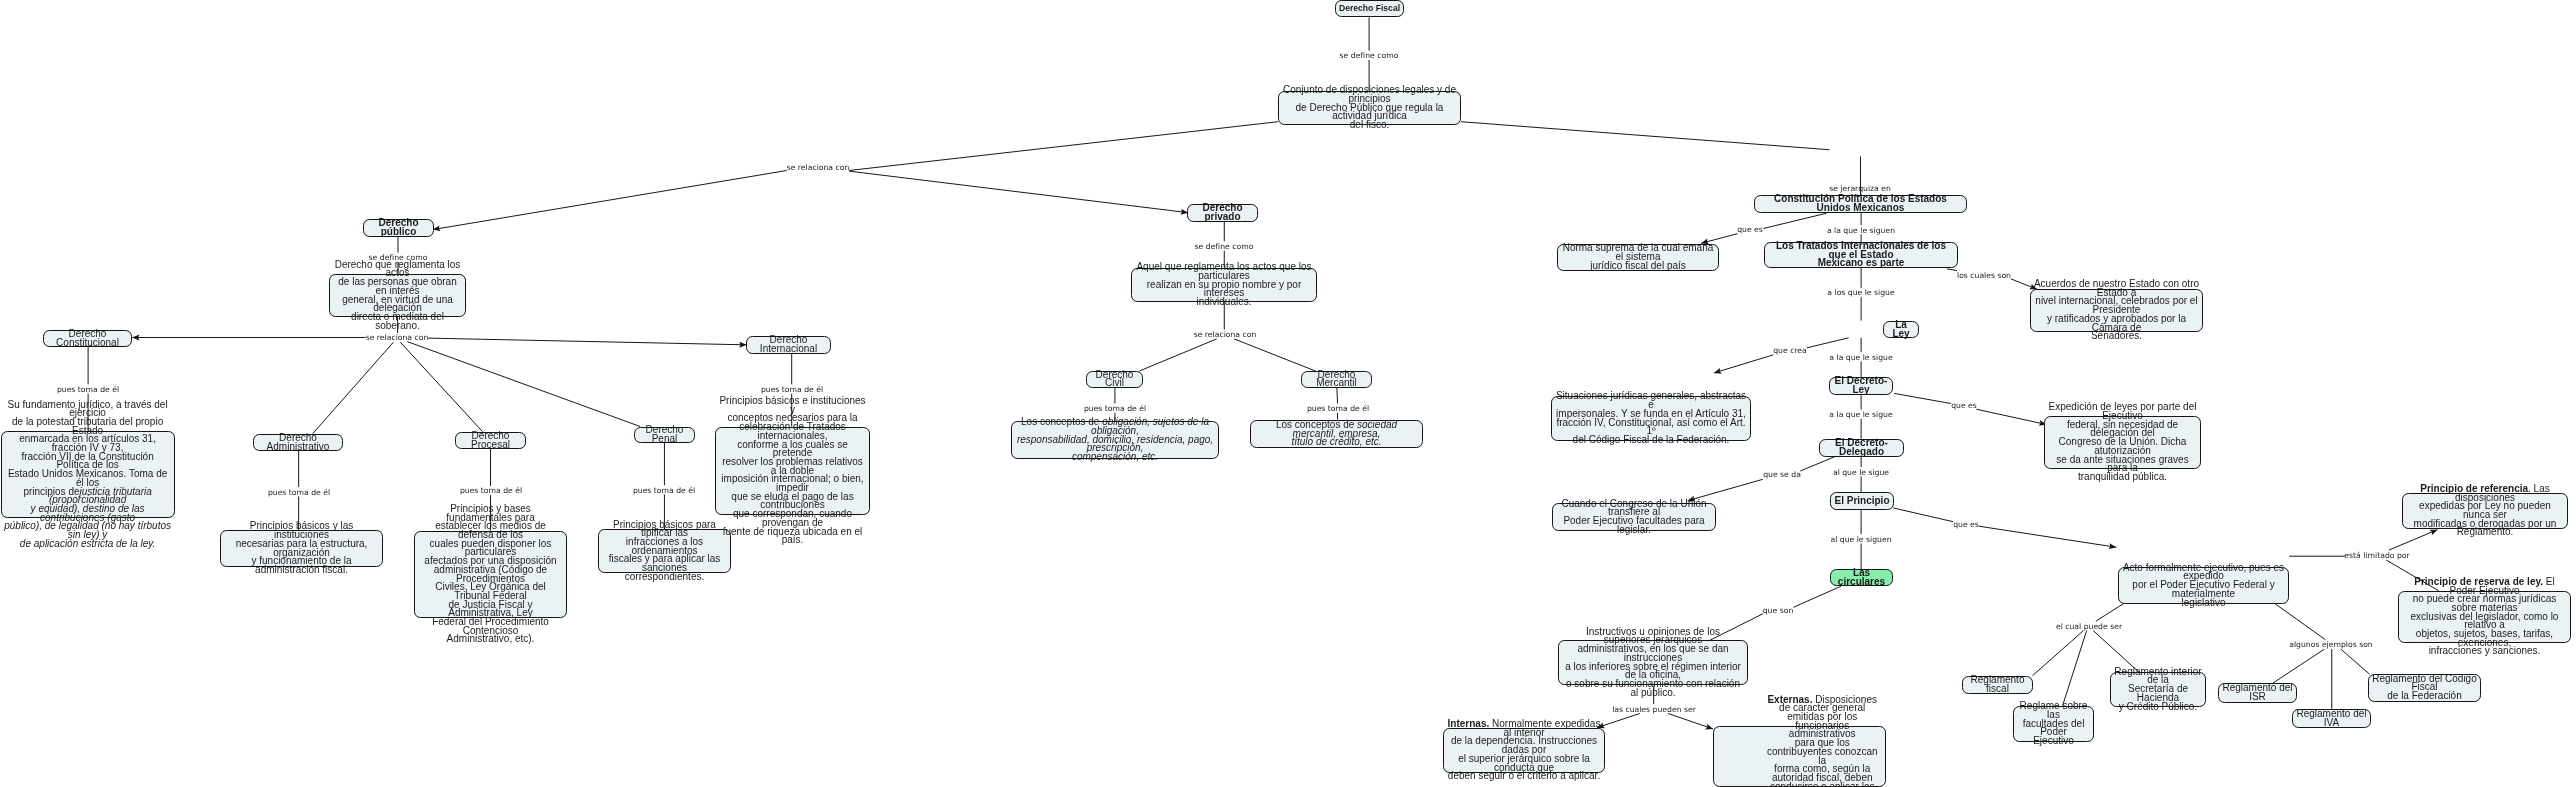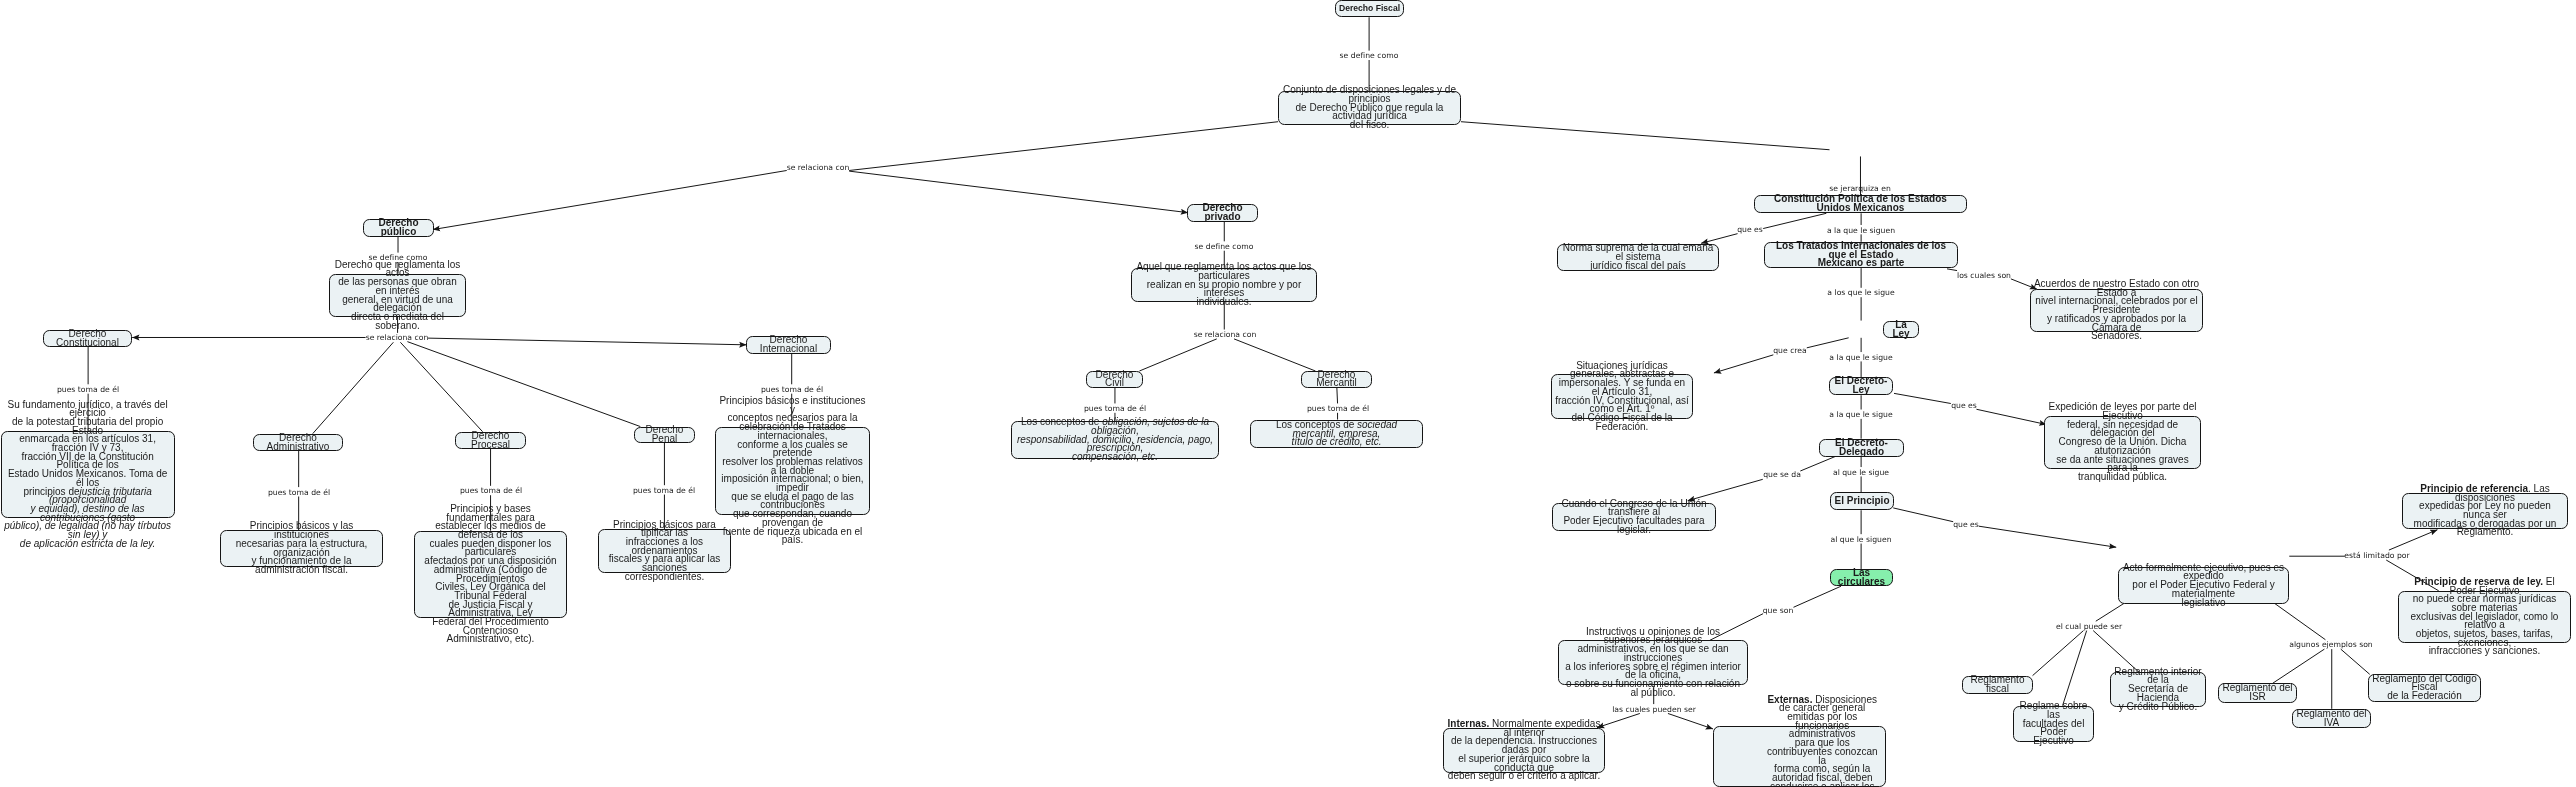--- a/index.html
+++ b/index.html
@@ -173,21 +173,21 @@
       </div>
       <div class="node bold" style="left: 1764px; top: 242px; width: 194px; height: 26px; background: rgb(235, 242, 244); border-color: rgb(20, 20, 20); color: rgb(27, 27, 27);">
         <span>Los Tratados Internacionales de los que el Estado<br>Mexicano es parte</span>
       </div>
       <div class="node" style="left: 2030px; top: 289px; width: 173px; height: 43px; background: rgb(235, 242, 244); border-color: rgb(20, 20, 20); color: rgb(27, 27, 27);">
         <span>Acuerdos de nuestro Estado con otro Estado a<br>nivel internacional, celebrados por el Presidente<br>y ratificados y aprobados por la Cámara de<br>Senadores.</span>
       </div>
       <div class="node bold" style="left: 1843px; top: 321px; width: 36px; height: 17px; background: rgb(235, 242, 244); border-color: rgb(20, 20, 20); color: rgb(27, 27, 27); margin-left: 40px;">
         <span>La Ley</span>
       </div>
-      <div class="node" style="left: 1551px; top: 374px; width: 142px; height: 45px; background: rgb(235, 242, 244); border-color: rgb(20, 20, 20); color: rgb(27, 27, 27);">
+      <div class="node" style="left: 1551px; top: 396px; width: 200px; height: 45px; background: rgb(235, 242, 244); border-color: rgb(20, 20, 20); color: rgb(27, 27, 27);">
         <span>Situaciones jurídicas generales, abstractas e<br>impersonales. Y se funda en el Artículo 31,<br>fracción IV, Constitucional, así como el Art. 1º<br>del Código Fiscal de la Federación.</span>
       </div>
       <div class="node bold" style="left: 1829px; top: 377px; width: 64px; height: 18px; background: rgb(235, 242, 244); border-color: rgb(20, 20, 20); color: rgb(27, 27, 27);">
         <span>El Decreto-Ley</span>
       </div>
       <div class="node" style="left: 2044px; top: 416px; width: 157px; height: 53px; background: rgb(235, 242, 244); border-color: rgb(20, 20, 20); color: rgb(27, 27, 27);">
         <span>Expedición de leyes por parte del Ejecutivo<br>federal, sin necesidad de delegación del<br>Congreso de la Unión. Dicha atutorización<br>se da ante situaciones graves para la<br>tranquilidad pública.</span>
       </div>
       <div class="node bold" style="left: 1819px; top: 439px; width: 85px; height: 18px; background: rgb(235, 242, 244); border-color: rgb(20, 20, 20); color: rgb(27, 27, 27);">
         <span>El Decreto-Delegado</span>

